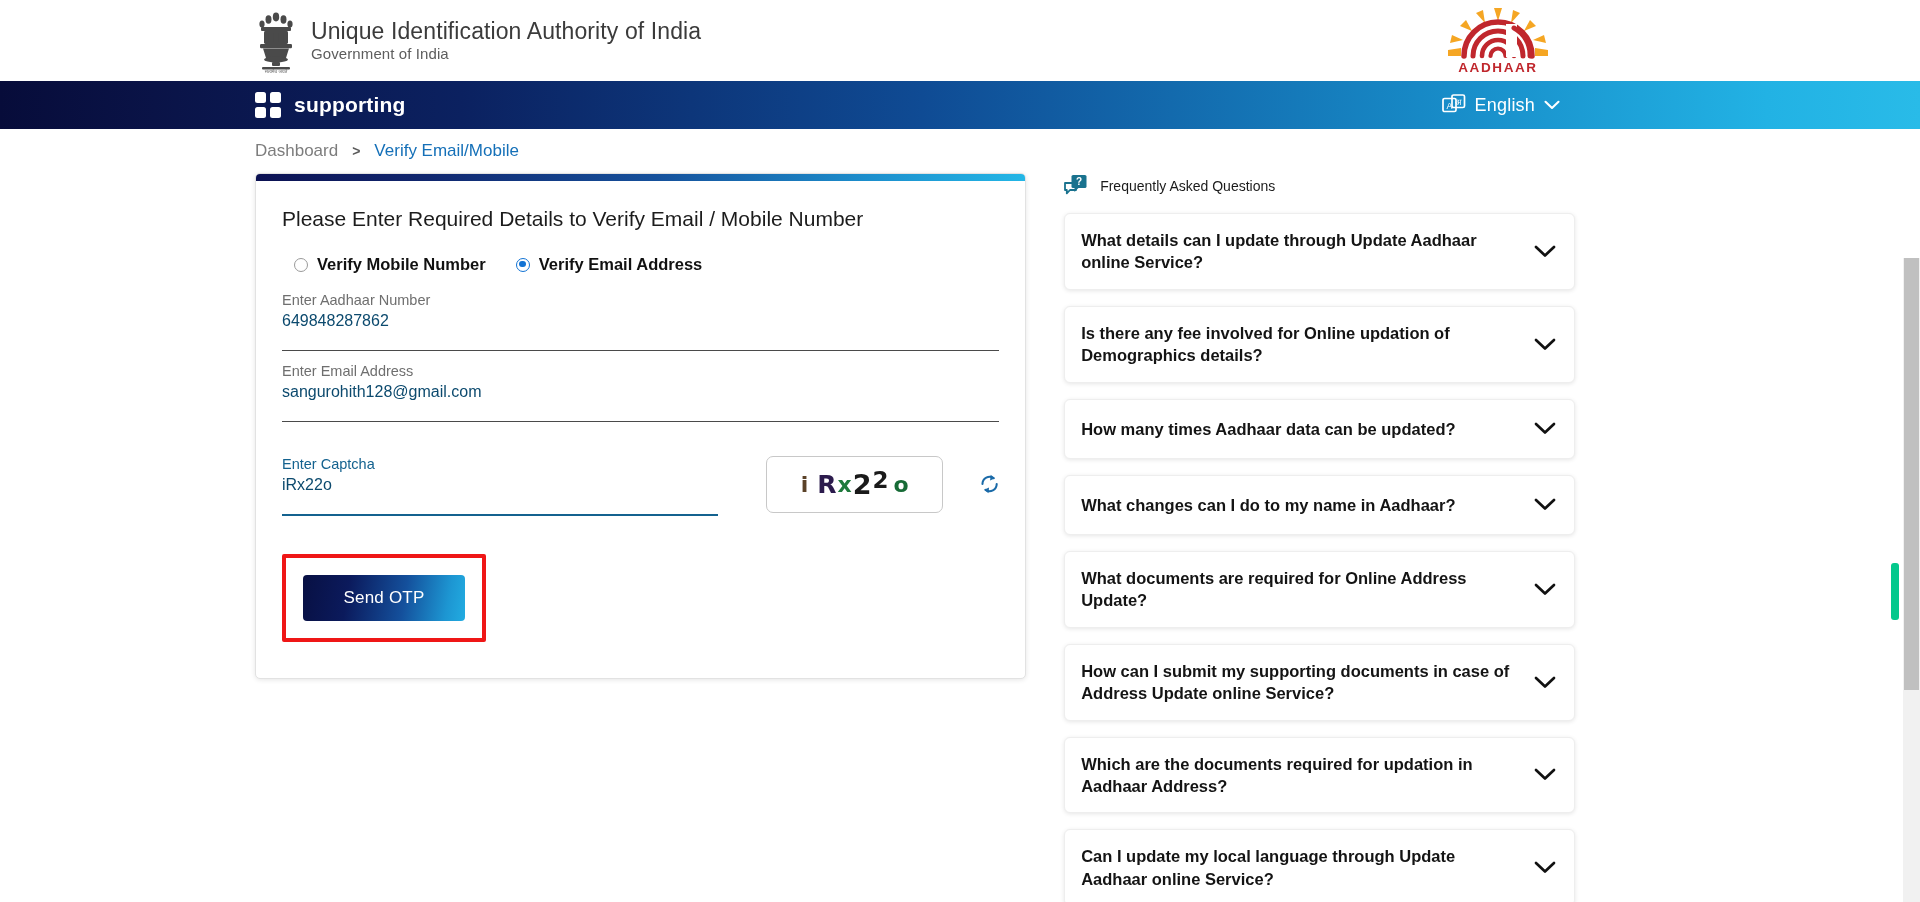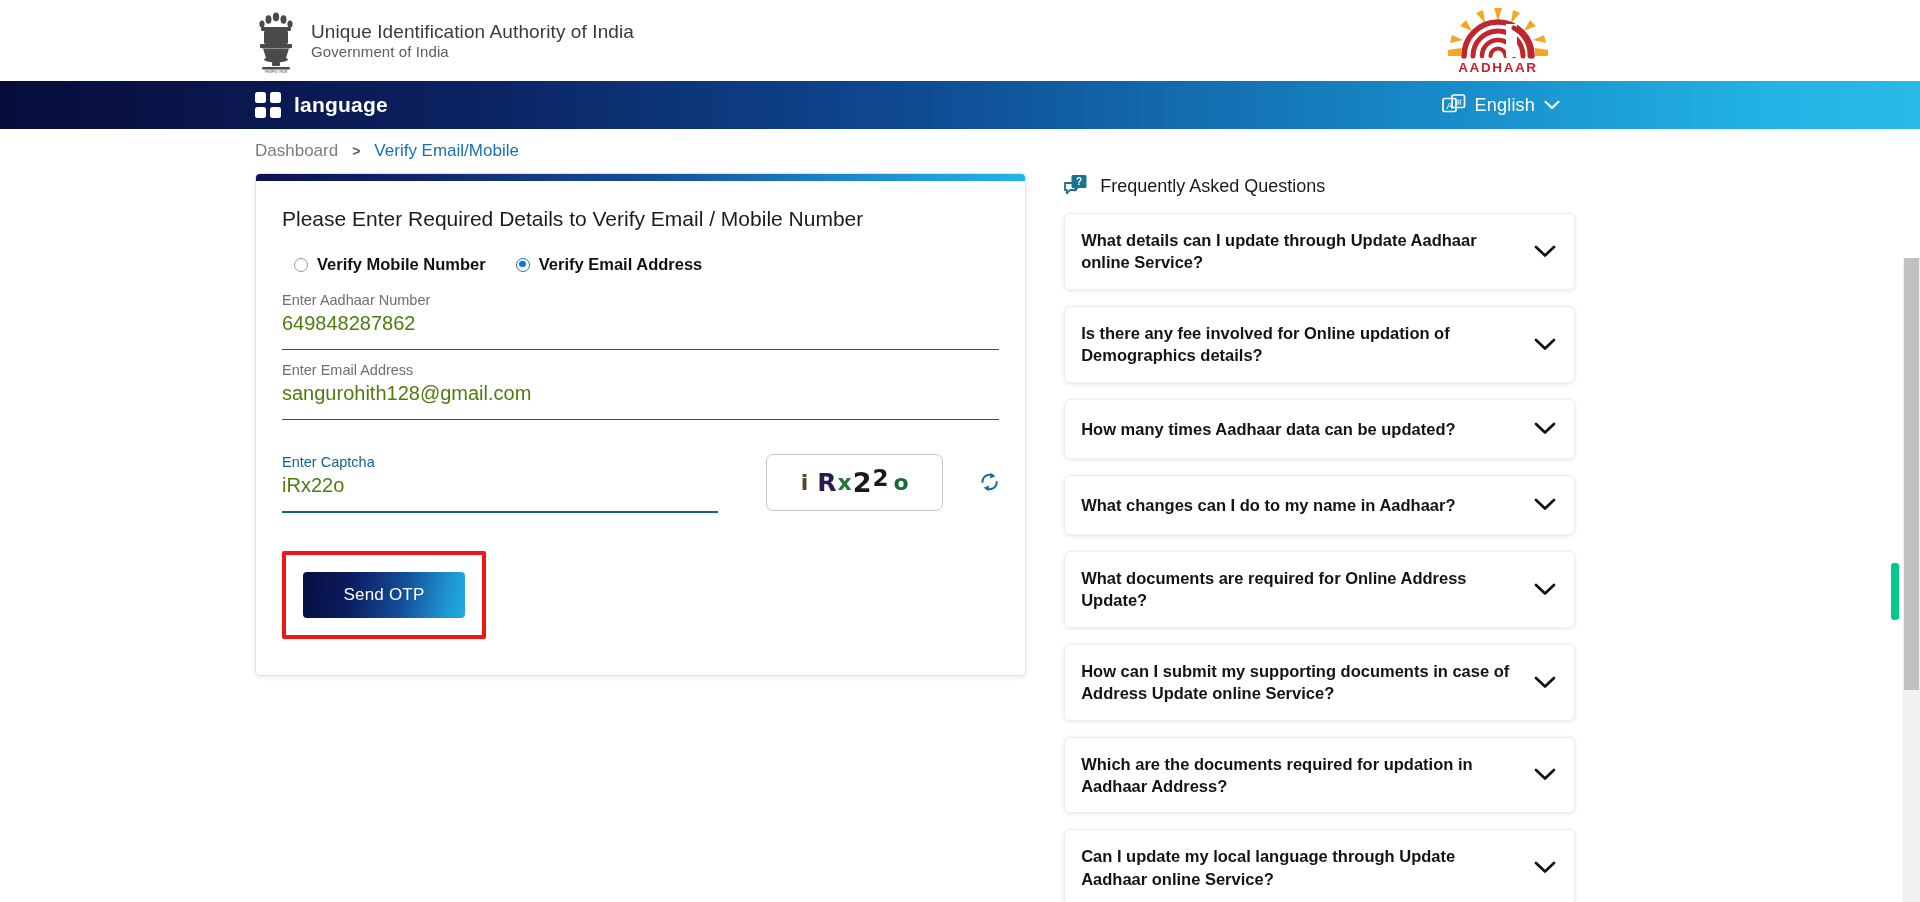--- a/index.html
+++ b/index.html
@@ -26,21 +26,21 @@
     gap: 14px;
     margin-left: 255px;
   }
   .emblem {
     width: 42px; height: 66px;
     flex: none;
     display: block;
   }
   .org-lines { line-height: 1.22; }
   .org-title {
-    font-size: 19px;
+    font-size: 23px;
     color: #3b3b3b;
     letter-spacing: .1px;
     white-space: nowrap;
   }
   .org-sub {
     font-size: 15px;
     color: #5d5d5d;
     letter-spacing: .1px;
     white-space: nowrap;
   }
@@ -188,23 +188,23 @@
 
   .field { margin: 0 2px 12px 2px; position: relative; }
   .field-label {
     display: block;
     font-size: 14.5px;
     color: #6f6f6f;
     margin-bottom: 3px;
   }
   .field-label.focused { color: #14628f; }
   .field-value {
-    font-size: 20px;
-    color: #4d7c0f;
-    padding-bottom: 13px;
+    font-size: 16px;
+    color: #0c4a6e;
+    padding-bottom: 19px;
     border-bottom: 1.6px solid #4a4a4a;
     line-height: 1.25;
     min-height: 30px;
     cursor: text;
   }
   .field-value.focus-line {
     border-bottom: 2.4px solid #14628f;
   }
 
   .captcha-row {
@@ -267,21 +267,21 @@
   
   .faq-panel { width: 540px; }
   .faq-head {
     display: flex;
     align-items: center;
     gap: 11px;
     margin-bottom: 14px;
     height: 26px;
   }
   .faq-head-title {
-    font-size: 18px;
+    font-size: 14px;
     color: #1b1b1b;
   }
   .faq-item {
     background: #ffffff;
     border: 1px solid #eeeeee;
     border-radius: 6px;
     box-shadow: 0 1px 4px rgba(0,0,0,.10);
     margin-bottom: 16px;
     padding: 15px 18px 15px 16px;
     display: flex;
@@ -381,21 +381,21 @@
 </div>
 
 <div class="nav-bar">
   <div class="brand">
     <span class="grid-icon">
       <i></i>
         <i></i>
         <i></i>
         <i></i>
     </span>
-    <span class="brand-name">language</span>
+    <span class="brand-name">supporting</span>
   </div>
   <div class="lang-select">
     <svg width="24" height="22" viewBox="0 0 24 22">
       <rect x="1" y="4.5" width="13" height="13" rx="1.6" fill="none" stroke="#ffffff" stroke-width="1.7"></rect>
       <text x="7.5" y="14.5" font-size="9" fill="#ffffff" text-anchor="middle" font-family="'Liberation Sans', sans-serif">A</text>
       <rect x="10" y="1" width="12.5" height="12.5" rx="1.6" fill="none" stroke="#ffffff" stroke-width="1.7"></rect>
       <text x="16.2" y="10.5" font-size="8.5" fill="#ffffff" text-anchor="middle" font-family="'DejaVu Sans', sans-serif">अ</text>
     </svg>
     <span class="lang-label">English</span>
     <svg class="chev-white" width="16" height="10" viewBox="0 0 16 10">

